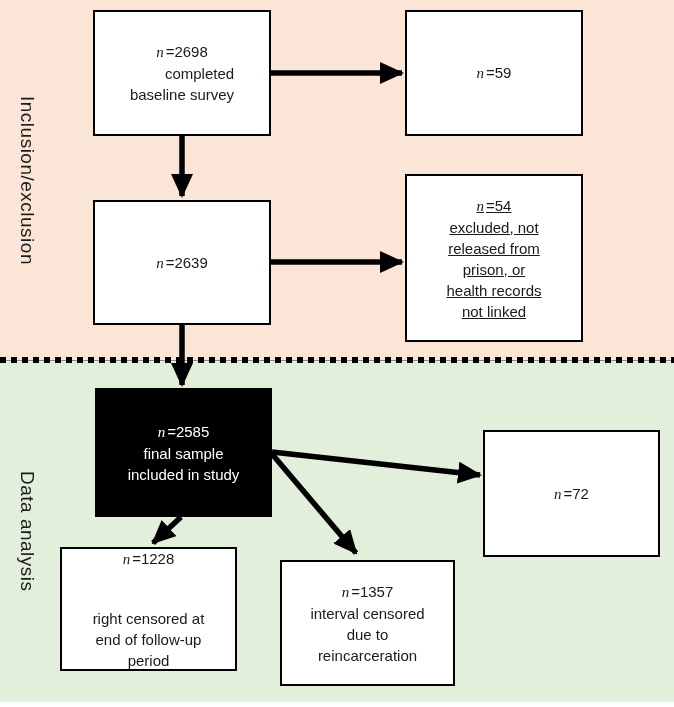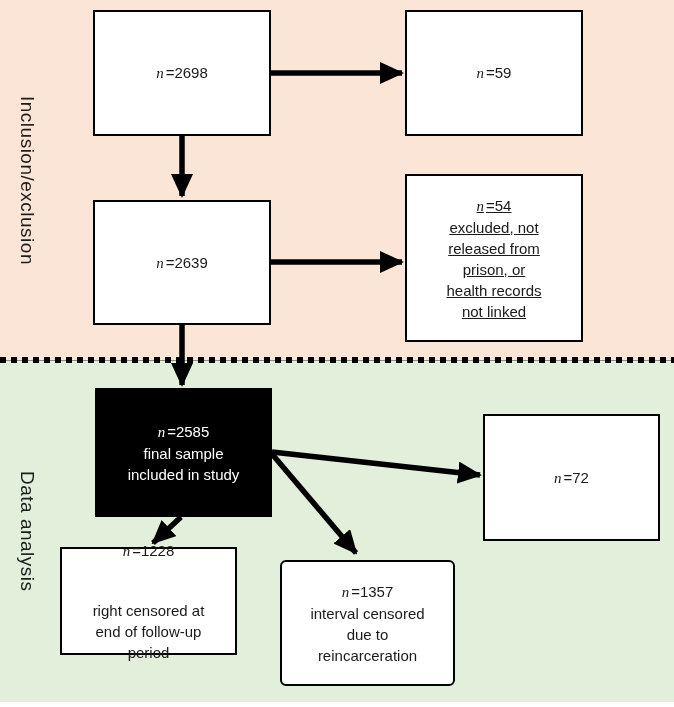--- a/index.html
+++ b/index.html
@@ -79,23 +79,23 @@
   .node.dark {
     background: #000000;
     color: #ffffff;
     border-color: #000000;
   }
   #node-baseline      { left: 93px;  top: 10px;  width: 178px; height: 126px; text-align: right; }
   #node-excl-assist   { left: 405px; top: 10px;  width: 178px; height: 126px; text-align: center; }
   #node-eligible      { left: 93px;  top: 200px; width: 178px; height: 125px; }
   #node-excl-released { left: 405px; top: 174px; width: 178px; height: 168px; text-decoration: underline; }
   #node-final         { left: 95px;  top: 388px; width: 177px; height: 129px; }
-  #node-followup      { left: 60px;  top: 547px; width: 177px; height: 108px; gap: 38px; }
-  #node-interval      { left: 280px; top: 560px; width: 175px; height: 126px; border-radius: 6px; }
-  #node-death         { left: 483px; top: 414px; width: 177px; height: 127px; }
+  #node-followup      { left: 60px;  top: 547px; width: 177px; height: 124px; gap: 38px; }
+  #node-interval      { left: 280px; top: 560px; width: 175px; height: 126px; }
+  #node-death         { left: 483px; top: 430px; width: 177px; height: 127px; }
 
   #arrow-layer {
     position: absolute;
     left: 0;
     top: 0;
     pointer-events: none;
   }
   #arrow-layer line {
     stroke: #000000;
     stroke-width: 5.5;
@@ -125,20 +125,22 @@
   <line x1="182" y1="136" x2="182" y2="196" marker-end="url(#ah)"></line>
   <line x1="271" y1="262" x2="402" y2="262" marker-end="url(#ah)"></line>
   <line x1="182" y1="325" x2="182" y2="385" marker-end="url(#ah)"></line>
   <line x1="272" y1="452" x2="480" y2="475" marker-end="url(#ah)"></line>
   <line x1="272" y1="454" x2="356" y2="553" marker-end="url(#ah)"></line>
   <line x1="181" y1="517" x2="153" y2="543" marker-end="url(#ah)"></line>
 </svg>
 
 <div id="node-baseline" class="node">
   <p><i class="nvar">n</i><span>=2698</span></p>
+  <p class="desc">completed
+baseline survey</p>
 </div>
 
 <div id="node-excl-assist" class="node">
   <p><i class="nvar">n</i><span>=59</span></p>
 </div>
 
 <div id="node-eligible" class="node">
   <p><i class="nvar">n</i><span>=2639</span></p>
   <p class="desc"></p>
 </div>

